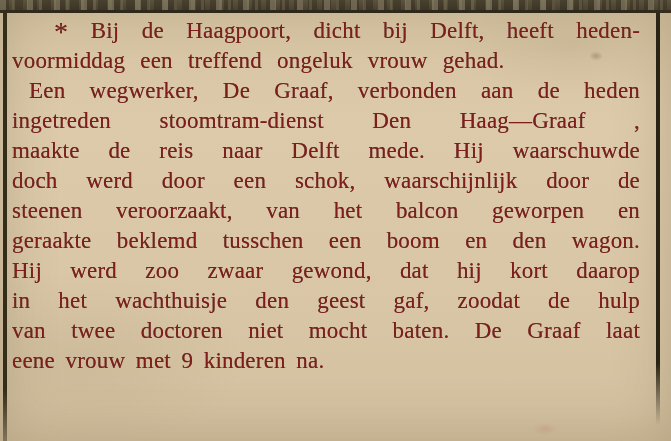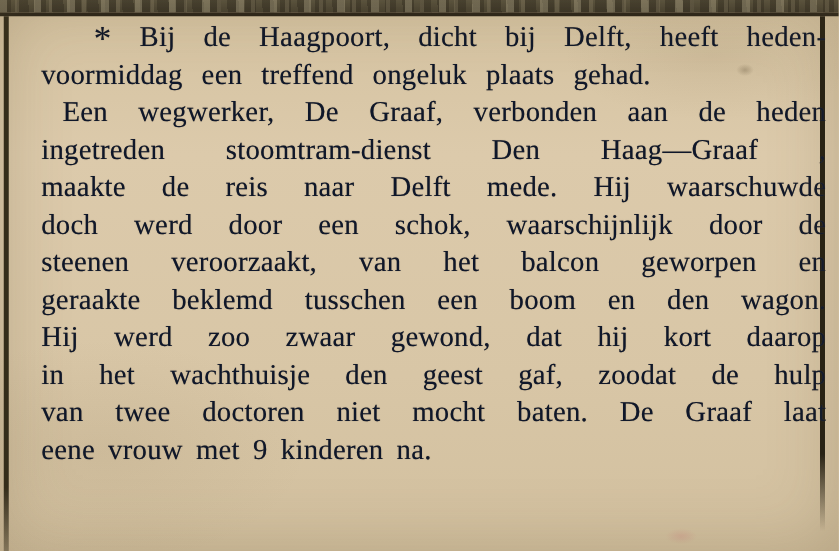--- a/index.html
+++ b/index.html
@@ -35,23 +35,23 @@
   }
   .rule-left {
     position:absolute; left:3px; top:13px; bottom:0; width:4px;
     background:linear-gradient(180deg, #2e2817 0 88%, rgba(46,40,23,0.45));
   }
   .rule-right {
     position:absolute; left:656px; top:13px; height:412px; width:4px;
     background:linear-gradient(180deg, #241f12 0 85%, rgba(36,31,18,0) 100%);
   }
   .article {
-    position:absolute; left:33px; top:15px; width:628px;
+    position:absolute; left:12px; top:15px; width:628px;
     font-size:23px; line-height:30px;
-    color:#0f172a;
+    color:#7f1d1d;
     letter-spacing:0.2px;
     text-shadow:0 0 0.6px rgba(77,68,53,0.75);
   }
   .line { text-align:justify; text-align-last:justify; }
   .line.flush { text-align-last:left; }
   .line.sp-wide { word-spacing:0.40em; }
   .line.sp-med  { word-spacing:0.20em; }
   .line.indent-first  { text-indent:21px; }
   .line.indent-para   { text-indent:17px; }
   .star {
@@ -63,21 +63,21 @@
 <body>
 
 <div class="paper"></div>
 
 <div class="separator-band"></div>
 <div class="rule-left"></div>
 <div class="rule-right"></div>
 
 <div class="article">
   <div class="line indent-first"><span class="star">*</span> <span>Bij de Haagpoort, dicht bij Delft, heeft heden-</span></div>
-  <div class="line flush sp-wide">voormiddag een treffend ongeluk plaats gehad.</div>
+  <div class="line flush sp-wide">voormiddag een treffend ongeluk vrouw gehad.</div>
   <div class="line indent-para">Een wegwerker, De Graaf, verbonden aan de heden</div>
   <div class="line">ingetreden stoomtram-dienst Den Haag—Graaf ,</div>
   <div class="line">maakte de reis naar Delft mede. Hij waarschuwde</div>
   <div class="line">doch werd door een schok, waarschijnlijk door de</div>
   <div class="line">steenen veroorzaakt, van het balcon geworpen en</div>
   <div class="line">geraakte beklemd tusschen een boom en den wagon.</div>
   <div class="line">Hij werd zoo zwaar gewond, dat hij kort daarop</div>
   <div class="line">in het wachthuisje den geest gaf, zoodat de hulp</div>
   <div class="line">van twee doctoren niet mocht baten. De Graaf laat</div>
   <div class="line flush sp-med">eene vrouw met 9 kinderen na.</div>

